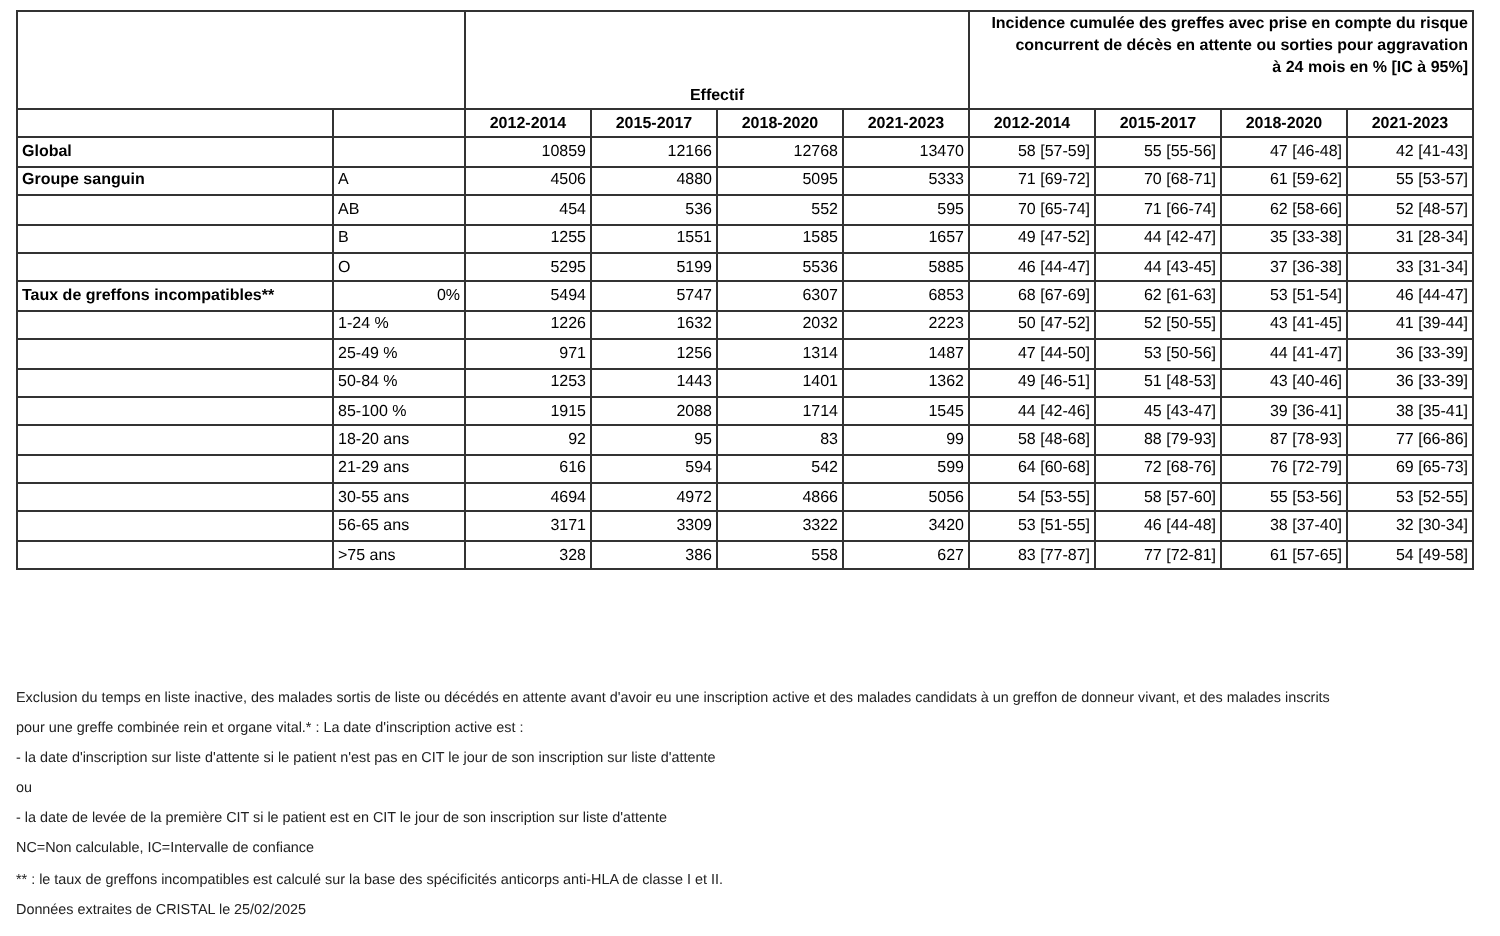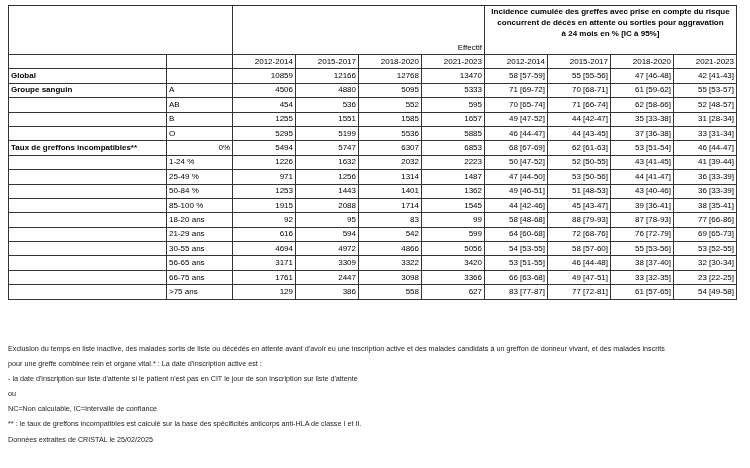--- a/index.html
+++ b/index.html
@@ -4,22 +4,22 @@
 <style>
   html, body { margin: 0; padding: 0; background: #ffffff; }
   body { width: 750px; height: 468px; position: relative; overflow: hidden;
          font-family: "Liberation Sans", sans-serif; color: #000; }
   table.grid { position: absolute; left: 8px; top: 5px; border-collapse: collapse;
                font-size: 8px; table-layout: fixed; }
   table.grid td { border: 1px solid #333; padding: 0 2px; height: 13.4px; line-height: 12px;
                   white-space: nowrap; overflow: hidden; }
   table.grid td.num { text-align: right; }
   table.grid td.b { font-weight: bold; }
-  table.grid td.hdr { font-weight: normal; text-align: right; vertical-align: bottom; }
-  table.grid td.inc { font-weight: bold; text-align: center; white-space: normal; line-height: 11px;
+  table.grid td.hdr { font-weight: bold; text-align: center; vertical-align: bottom; }
+  table.grid td.inc { font-weight: bold; text-align: right; white-space: normal; line-height: 11px;
                       vertical-align: top; padding-top: 0; }
   table.grid tr.head1 td { height: 48px; }
   table.grid tr.head2 td { border-top: 1.5px solid #333; }
   .notes { position: absolute; left: 8px; top: 341px; font-size: 7.2px; line-height: 15.1px; color: #222; width: 740px; }
   .notes div { white-space: nowrap; }
 </style>
 </head>
 <body>
 
 <table class="grid">
@@ -219,46 +219,35 @@
         <td class="num">3309</td>
         <td class="num">3322</td>
         <td class="num">3420</td>
         <td class="num">53 [51-55]</td>
         <td class="num">46 [44-48]</td>
         <td class="num">38 [37-40]</td>
         <td class="num">32 [30-34]</td>
       </tr>
       <tr>
         <td class="b"></td>
-        <td>66-75 ans</td>
-        <td class="num">1761</td>
-        <td class="num">2447</td>
-        <td class="num">3098</td>
-        <td class="num">3366</td>
-        <td class="num">66 [63-68]</td>
-        <td class="num">49 [47-51]</td>
-        <td class="num">33 [32-35]</td>
-        <td class="num">23 [22-25]</td>
-      </tr>
-      <tr>
-        <td class="b"></td>
         <td>&gt;75 ans</td>
-        <td class="num">129</td>
+        <td class="num">328</td>
         <td class="num">386</td>
         <td class="num">558</td>
         <td class="num">627</td>
         <td class="num">83 [77-87]</td>
         <td class="num">77 [72-81]</td>
         <td class="num">61 [57-65]</td>
         <td class="num">54 [49-58]</td>
       </tr>
     </tbody>
 </table>
 
 <div class="notes" id="notes">
     <div>Exclusion du temps en liste inactive,  des malades sortis de liste ou décédés en attente avant d'avoir eu une inscription active  et des malades candidats à un greffon de donneur vivant, et des malades inscrits</div>
     <div>pour une greffe combinée rein et organe vital.* : La date d'inscription active est :</div>
     <div>- la date d'inscription sur liste d'attente si le patient n'est pas en CIT le jour de son inscription sur liste d'attente</div>
     <div>ou</div>
+    <div>- la date de levée de la première CIT si le patient est en CIT le jour de son inscription sur liste d'attente</div>
     <div>NC=Non calculable, IC=Intervalle de confiance</div>
     <div>** : le taux de greffons incompatibles est calculé sur la base des spécificités anticorps anti-HLA de classe I et II.</div>
     <div>Données extraites de CRISTAL le 25/02/2025</div>
   </div>
 
 </body></html>

